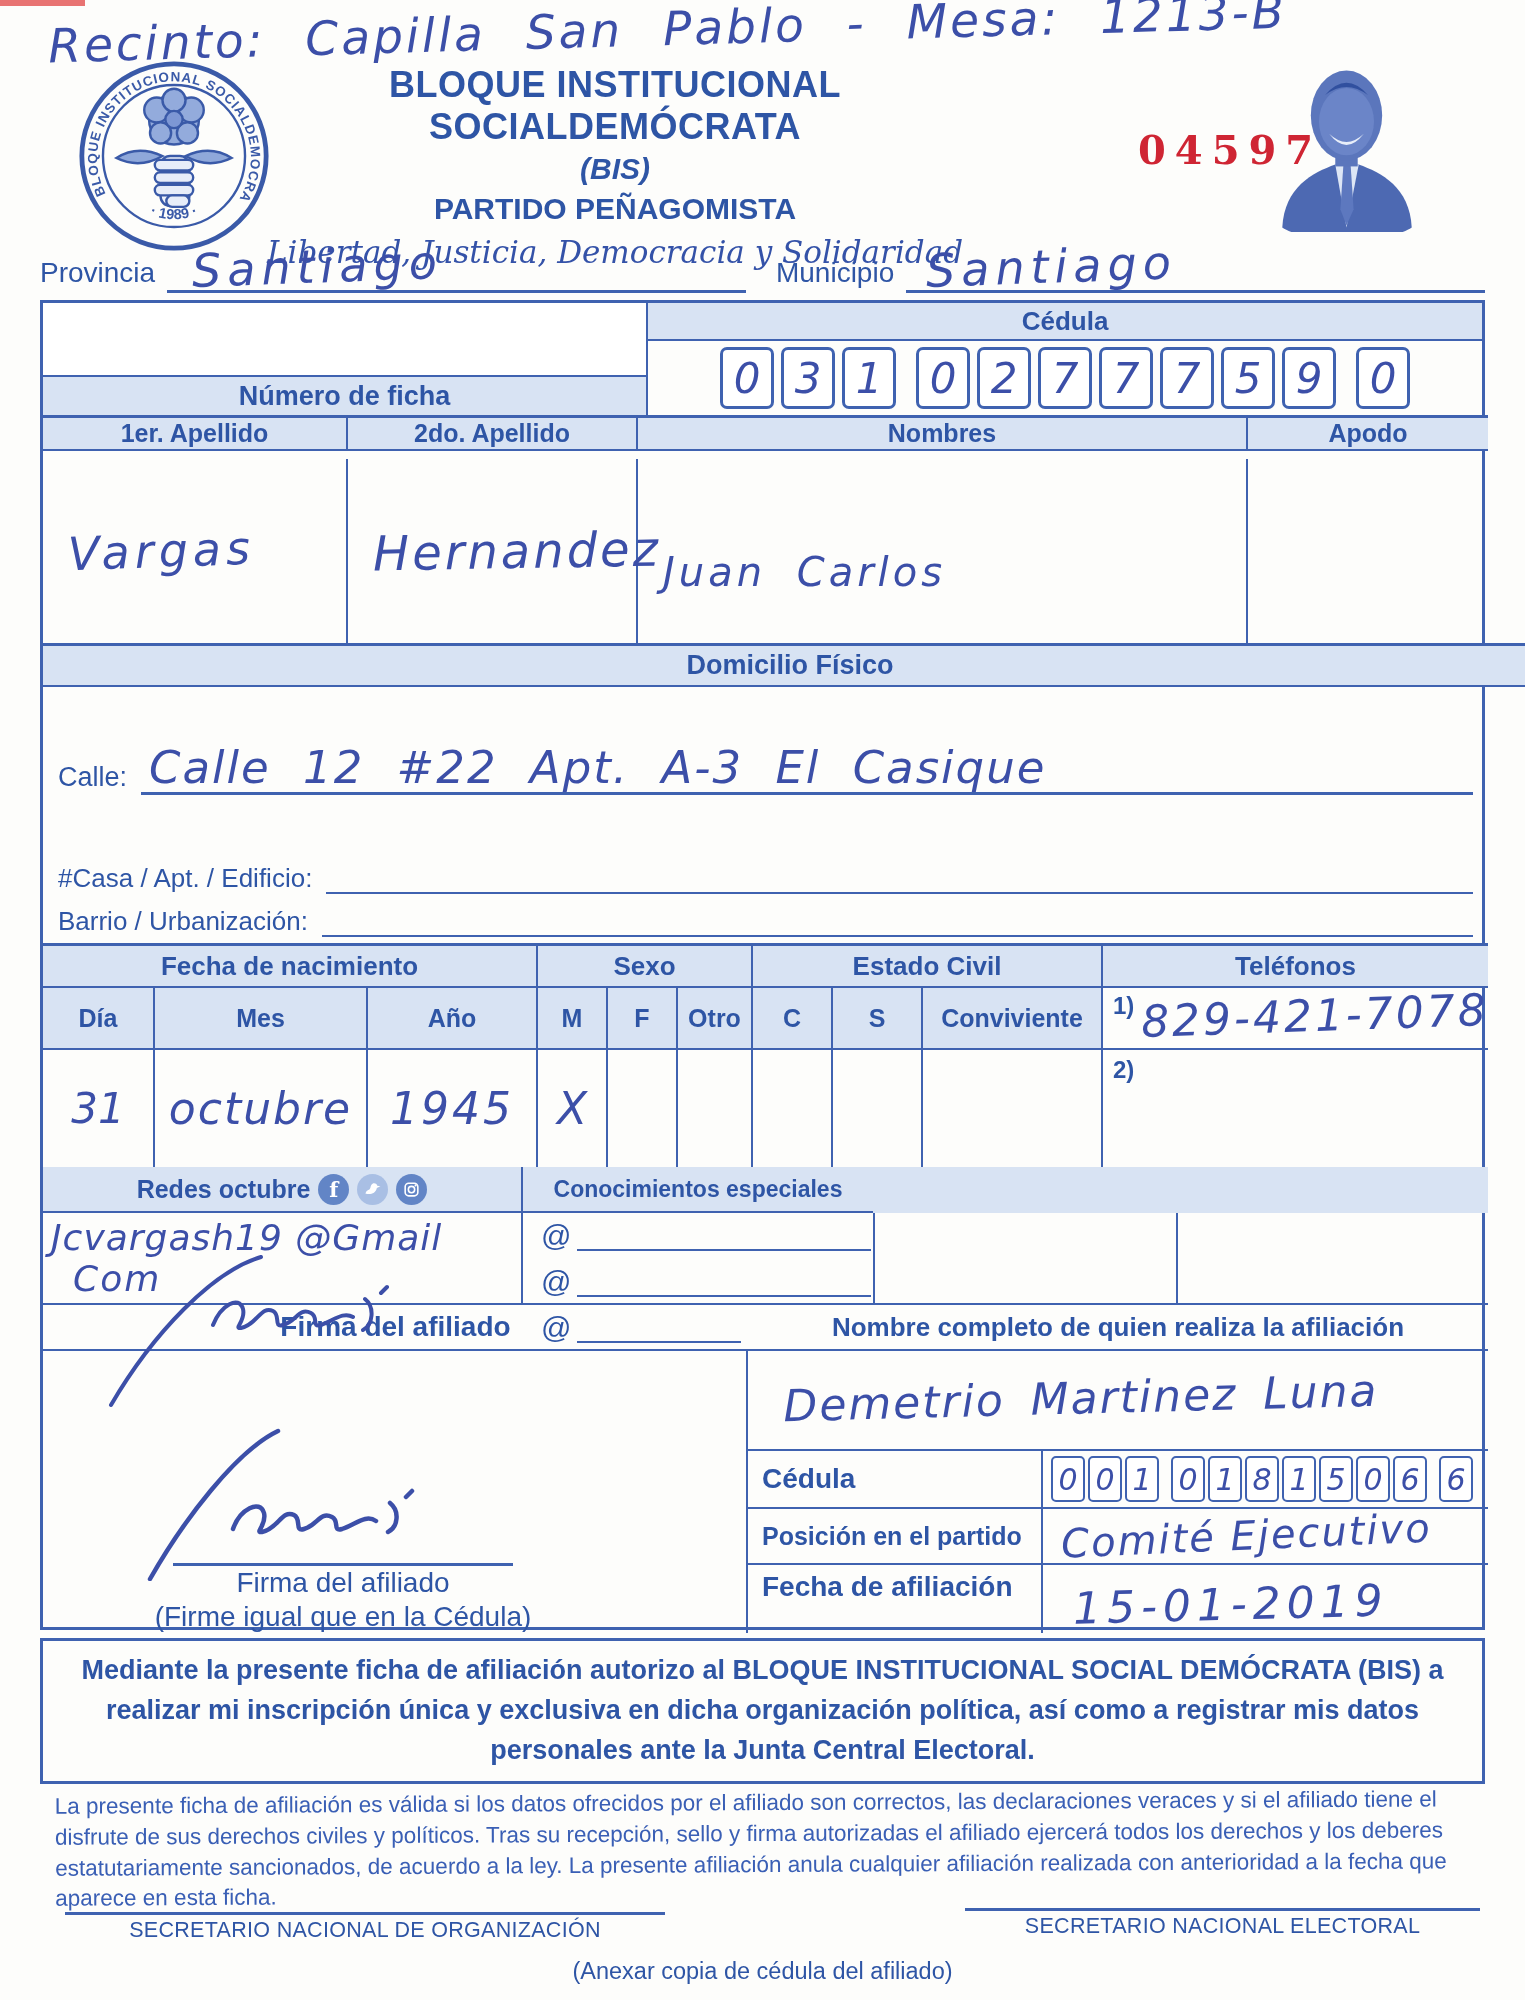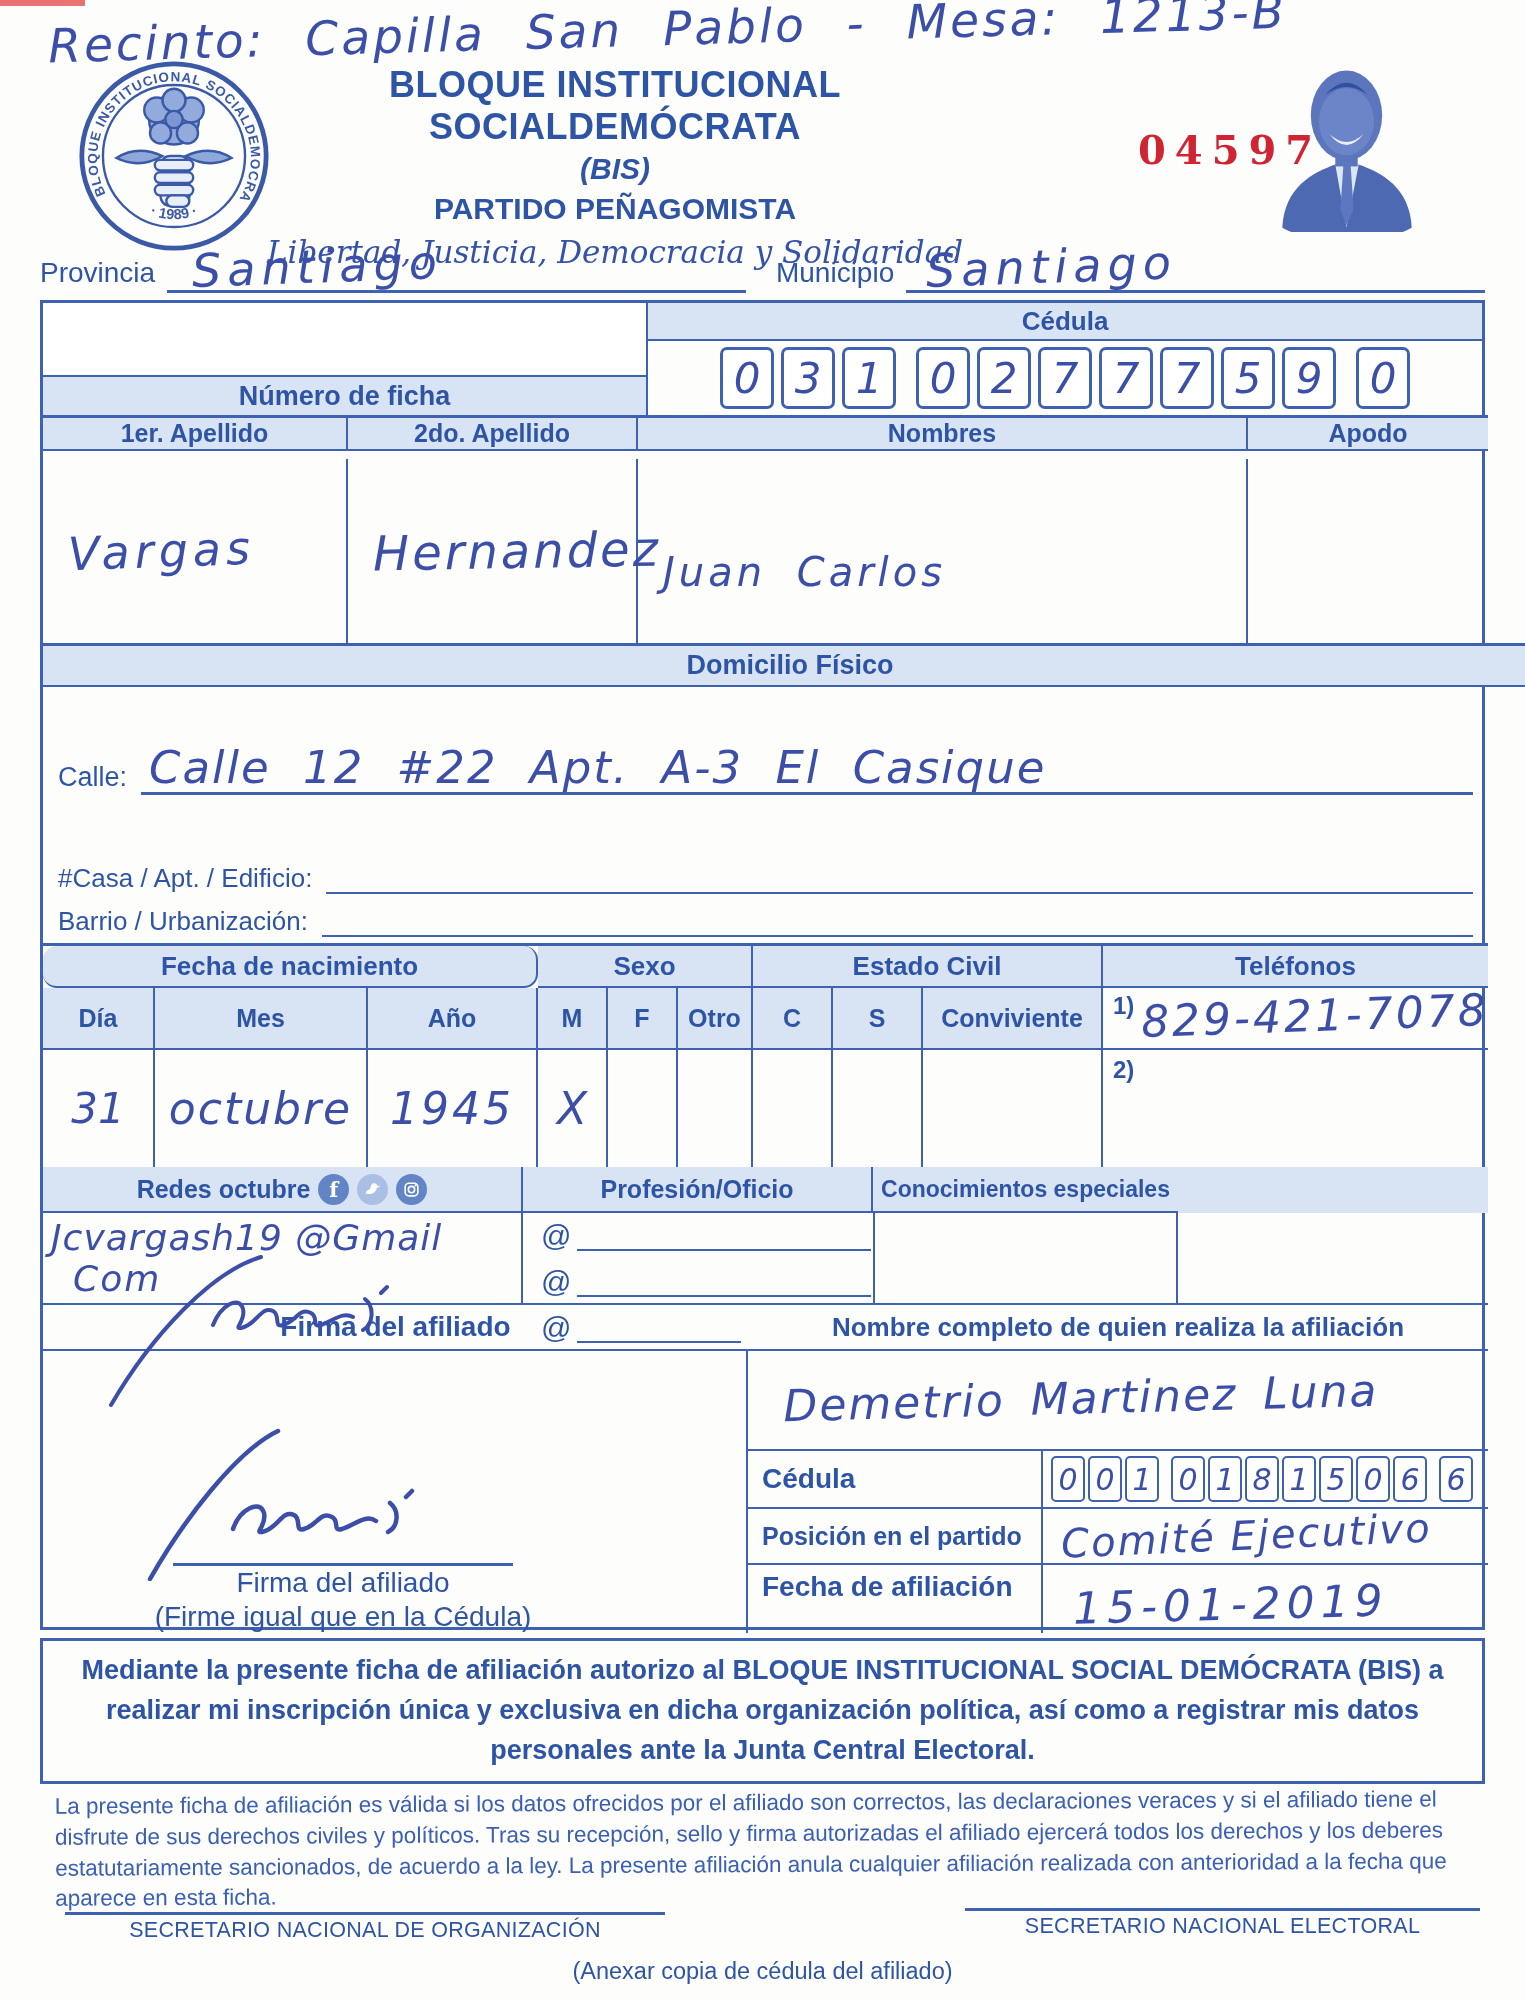--- a/index.html
+++ b/index.html
@@ -171,21 +171,21 @@
         </span>
     </div>
     <div class="abs" style="left:15px;top:598px;width:1415px;display:flex;align-items:flex-end;height:36px;">
       <span class="print" style="font-size:26px;padding:0 14px 0 0;">Barrio / Urbanización:</span>
       <span class="uline">
           <span class="hand" style="font-size:34px;"></span>
         </span>
     </div>
 
     <div class="abs birth" style="left:0;top:640px;width:1445px;height:224px;">
-      <div class="c bar hdr" style="grid-column:span 3;border-radius:14px;">Fecha de nacimiento</div>
+      <div class="c bar hdr" style="grid-column:span 3;">Fecha de nacimiento</div>
       <div class="c bar hdr" style="grid-column:span 3;">Sexo</div>
       <div class="c bar hdr" style="grid-column:span 3;">Estado Civil</div>
       <div class="c bar hdr noR">Teléfonos</div>
 
       <div class="c bar sub">Día</div>
       <div class="c bar sub">Mes</div>
       <div class="c bar sub">Año</div>
       <div class="c bar sub">M</div>
       <div class="c bar sub">F</div>
       <div class="c bar sub">Otro</div>
@@ -240,21 +240,20 @@
             </svg>
         </span>
         <span class="soc" style="background:#6285c6;">
           <svg width="19" height="19" viewBox="0 0 24 24">
               <rect x="4" y="4" width="16" height="16" rx="4.5" fill="none" stroke="#fff" stroke-width="2"></rect>
               <circle cx="12" cy="12" r="4" fill="none" stroke="#fff" stroke-width="2"></circle>
               <circle cx="17.2" cy="6.8" r="1.4" fill="#fff"></circle>
             </svg>
         </span>
       </div>
-      <div>Profesión/Oficio</div>
       <div>Conocimientos especiales</div>
     </div>
 
     <div class="abs" style="left:0;top:910px;width:480px;height:90px;border-right:2px solid #3f62b0;padding:4px 8px;">
       <div class="hand" style="font-size:36px;letter-spacing:1px;white-space:nowrap;">Jcvargash19 @Gmail</div>
       <div class="hand" style="font-size:36px;padding-left:22px;letter-spacing:2px;">Com</div>
     </div>
 
     <div class="atline" style="left:498px;top:918px;width:330px;">
       <span class="sym">@</span>

